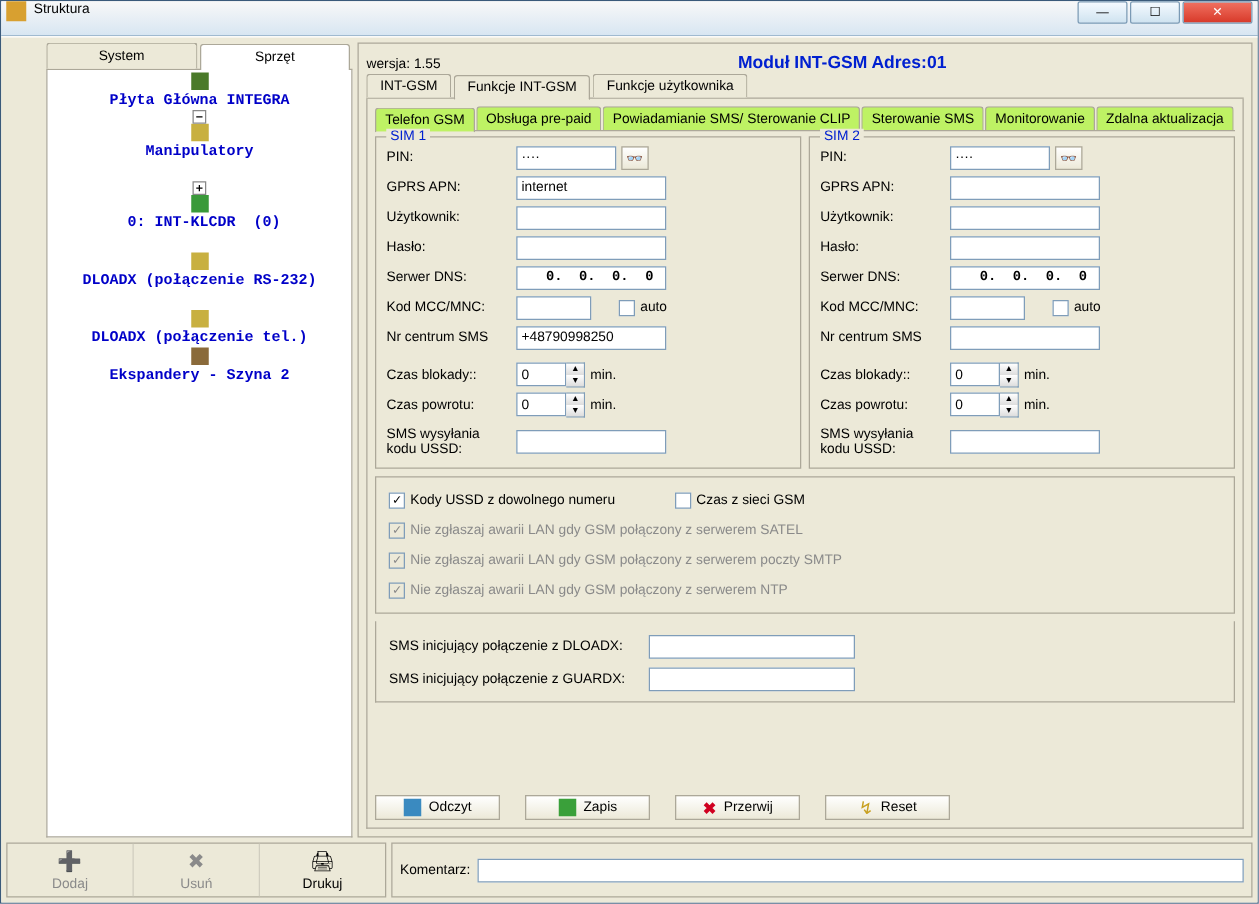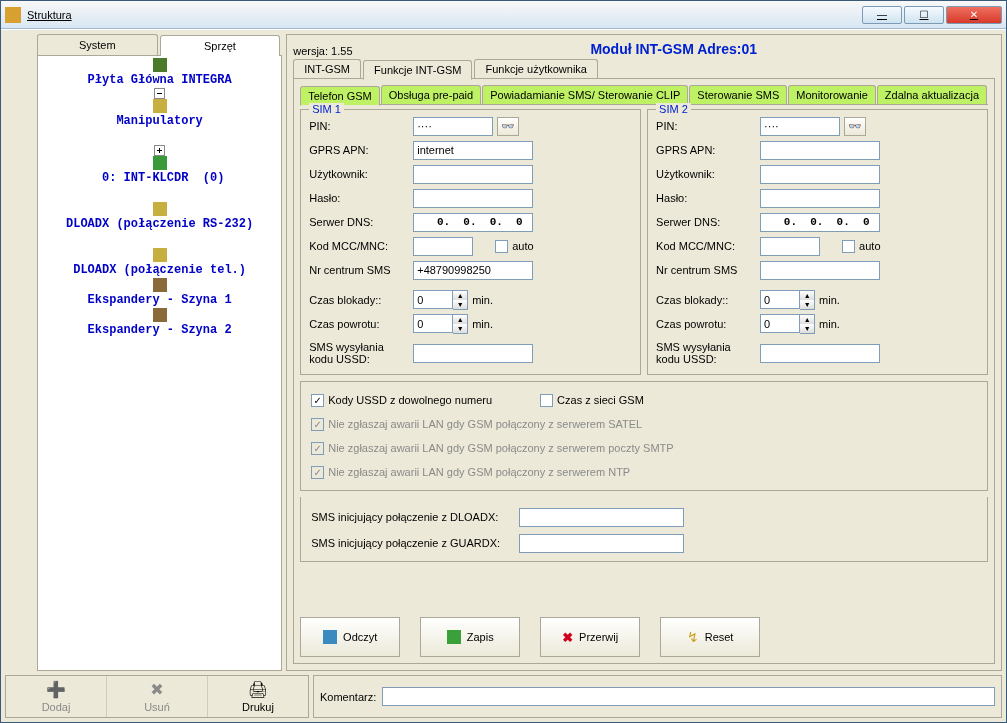--- a/index.html
+++ b/index.html
@@ -16,23 +16,21 @@
   background: #fff;
   border: 1px solid #3a5a7a;
   display: flex;
   flex-direction: column;
 }
 .titlebar {
   height: 28px;
   background: linear-gradient(to bottom, #f8f8f8, #d8e6f2);
   border-bottom: 1px solid #a0bad0;
   display: flex;
-  align-items: center;
   padding: 0 4px;
-  text-decoration: underline;
 }
 .titlebar .app-icon {
   width: 16px; height: 16px;
   background: #d8a030;
   margin-right: 6px;
 }
 .titlebar .title { flex: 1; color: #000; }
 .titlebar .win-buttons { display: flex; gap: 0; }
 .win-btn {
   width: 40px; height: 18px;
@@ -269,21 +267,21 @@
 
 .button-row {
   display:flex;
   gap:20px;
   margin-top:auto;
   padding-top:8px;
   justify-content:flex-start;
 }
 .btn {
   min-width:100px;
-  height:40px;
+  height:20px;
   border:1px solid #aca899;
   background:linear-gradient(#fff,#ece9d8);
   display:flex;align-items:center;justify-content:center;
   gap:6px;
   padding:0 16px;
 }
 .btn-icon { width:14px;height:14px; }
 .ico-read { background:#3a8ac0; }
 .ico-write { background:#3aa03a; }
 .ico-stop { color:#d00020; font-weight:bold; font-size:13px; }
@@ -377,24 +375,20 @@
             </div>
             <div class="tree-row blue-text">
               <span>     </span>
               <span class="tree-icon ico-card"></span>
               <span>DLOADX (połączenie RS-232)</span>
             </div>
             <div class="tree-row blue-text">
               <span>     </span>
               <span class="tree-icon ico-card"></span>
               <span>DLOADX (połączenie tel.)</span>
-            </div>
-            <div class="tree-row blue-text">
-              <span class="tree-icon ico-stack"></span>
-              <span>Ekspandery - Szyna 1</span>
             </div>
             <div class="tree-row blue-text">
               <span class="tree-icon ico-stack"></span>
               <span>Ekspandery - Szyna 2</span>
             </div>
           </div>
         </div>
       </div>
 
       <div class="right-panel">

